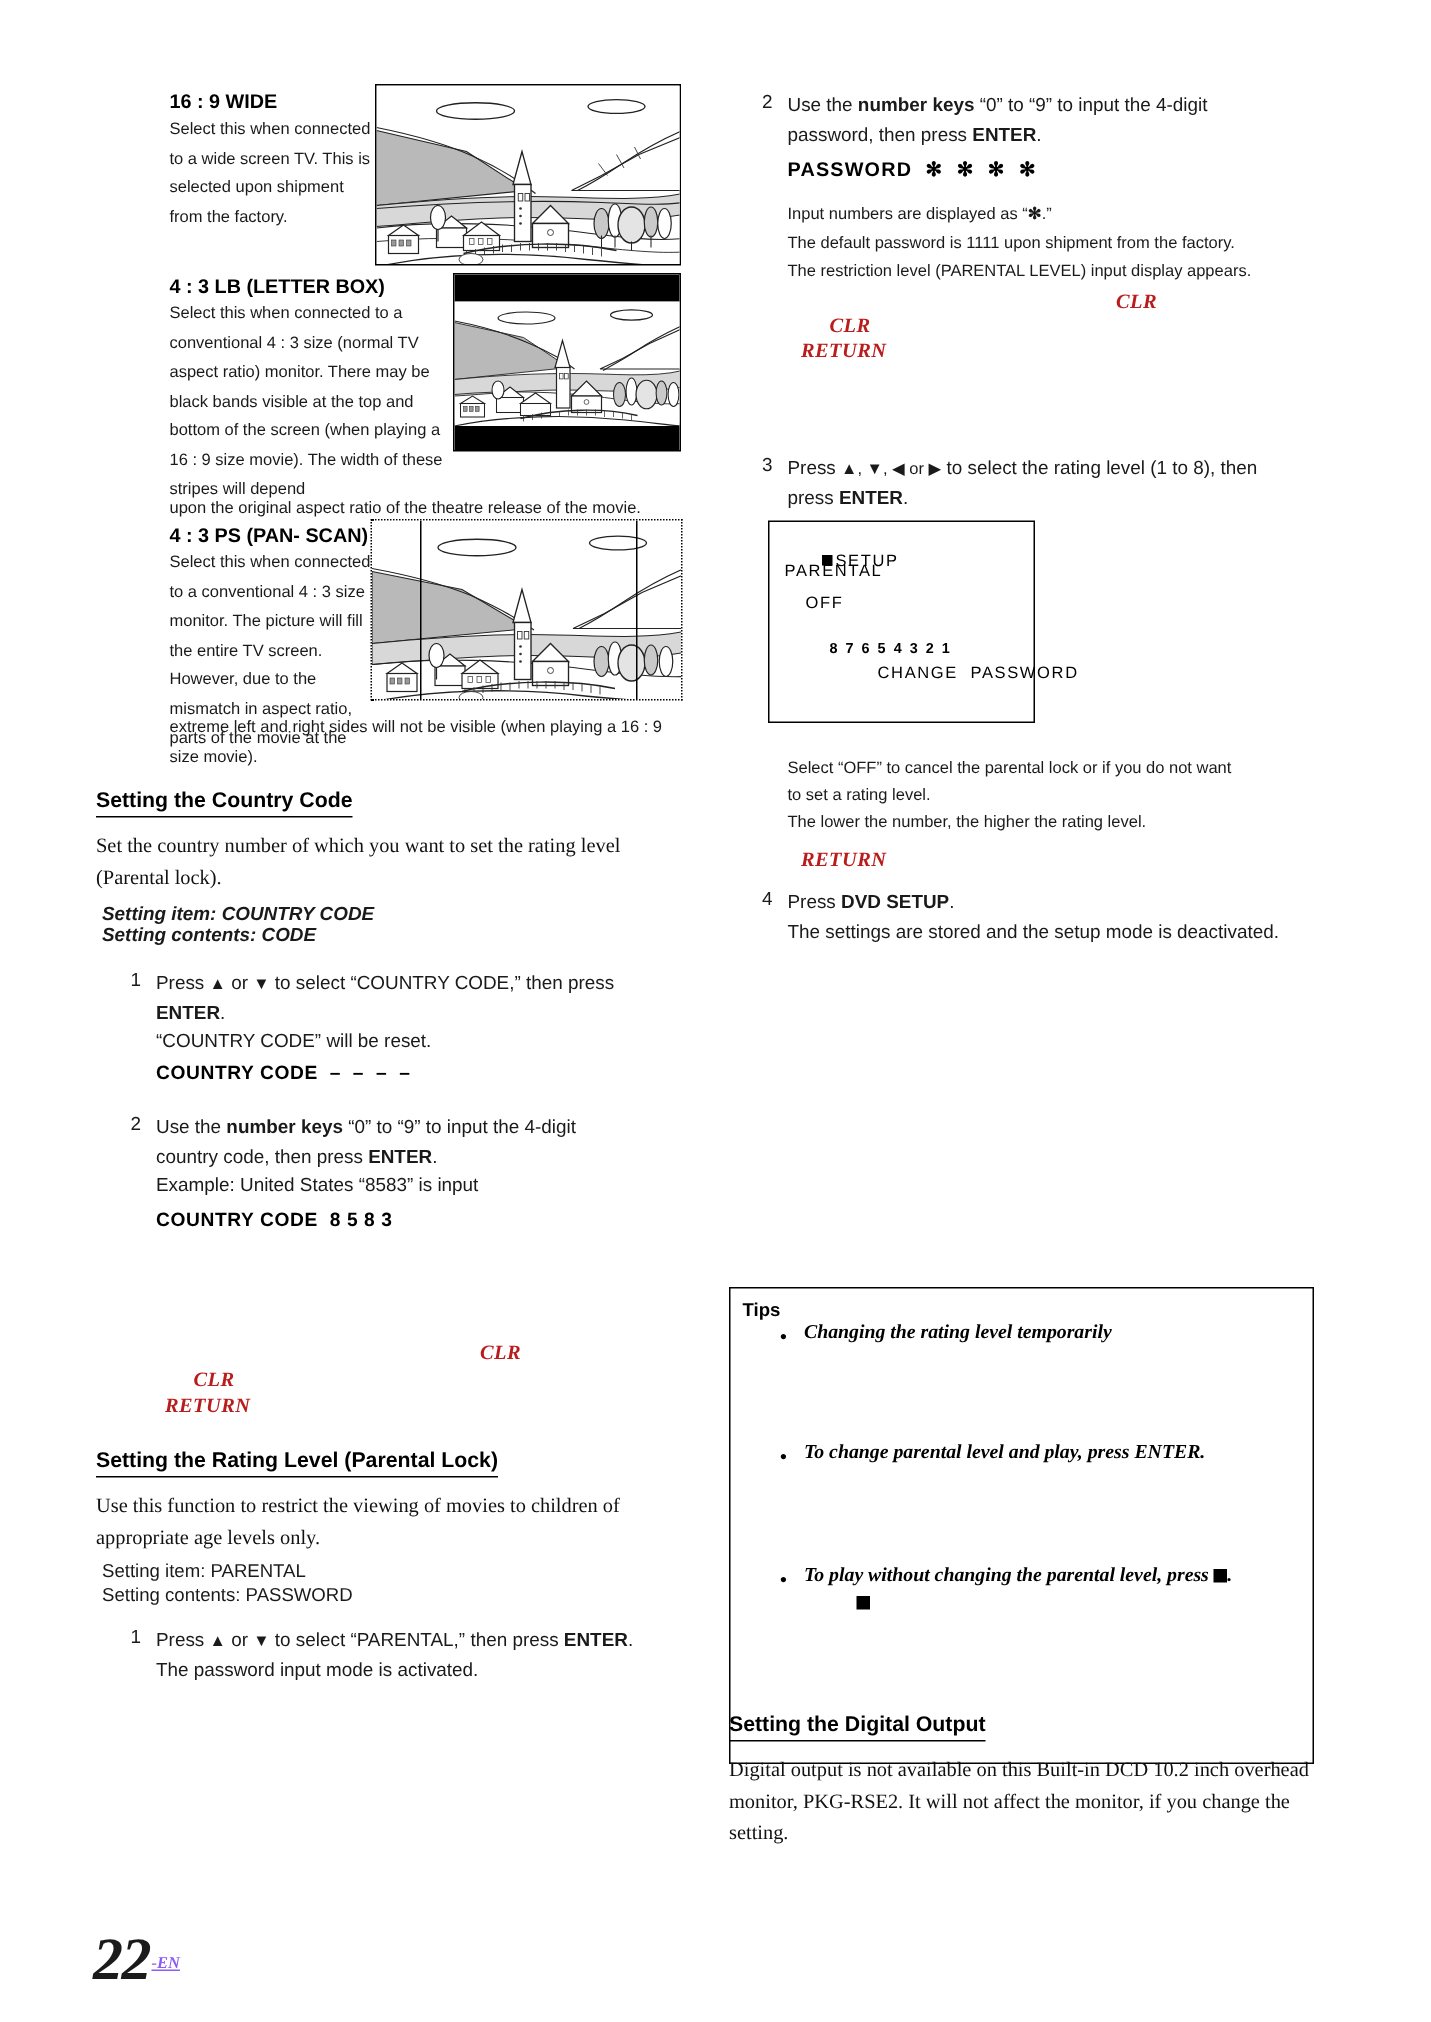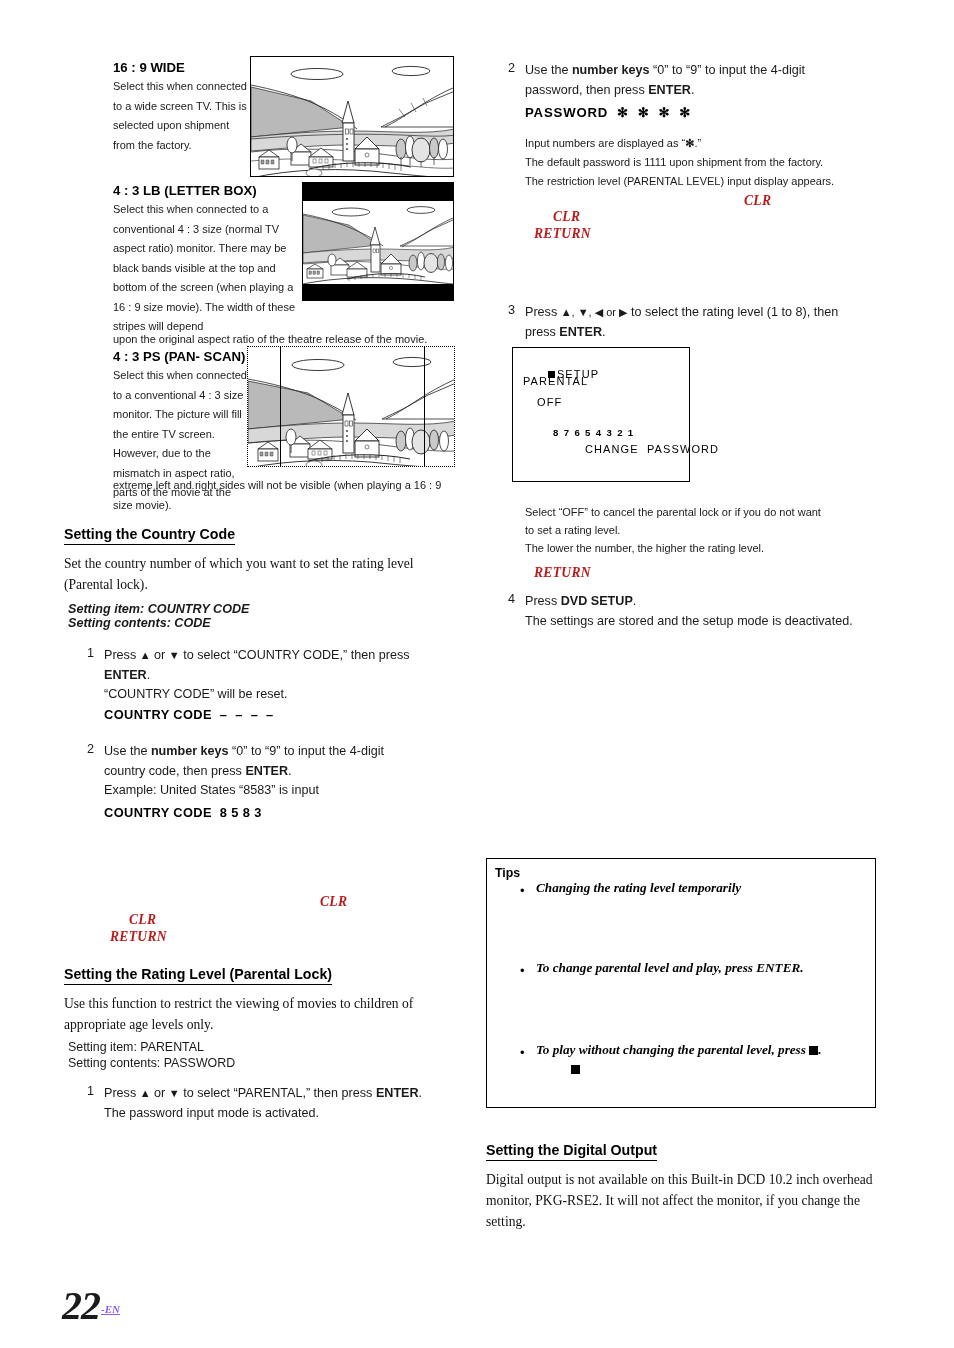--- a/index.html
+++ b/index.html
@@ -443,21 +443,21 @@
   <div class="abs body-sans" style="left:525px; top:521px; width:360px;">to set a rating level.</div>
 
   <div class="keylabel" style="left:534px; top:565px;">RETURN</div>
 
   <div class="step-num" style="left:508px; top:592px;">4</div>
   <div class="step-body" style="left:525px; top:592px; width:370px;">
     <span>Press </span><span class="b">DVD SETUP</span><span>.</span><br>
     <span>The settings are stored and the setup mode is deactivated.</span>
   </div>
 
-  <div class="tips-box" style="left:486px; top:858px; width:390px; height:250px;">
+  <div class="tips-box" style="left:486px; top:858px; width:390px; height:318px;">
     <div class="abs tips-label" style="left:8px; top:7px;">Tips</div>
 
     <div class="tip-bullet" style="left:33px; top:25px;">•</div>
     <div class="abs tip-item" style="left:49px; top:21px;">Changing the rating level temporarily</div>
 
     <div class="tip-bullet" style="left:33px; top:105px;">•</div>
     <div class="abs tip-item" style="left:49px; top:101px;">To change parental level and play, press ENTER.</div>
 
     <div class="tip-bullet" style="left:33px; top:187px;">•</div>
     <div class="abs tip-item" style="left:49px; top:183px;">

